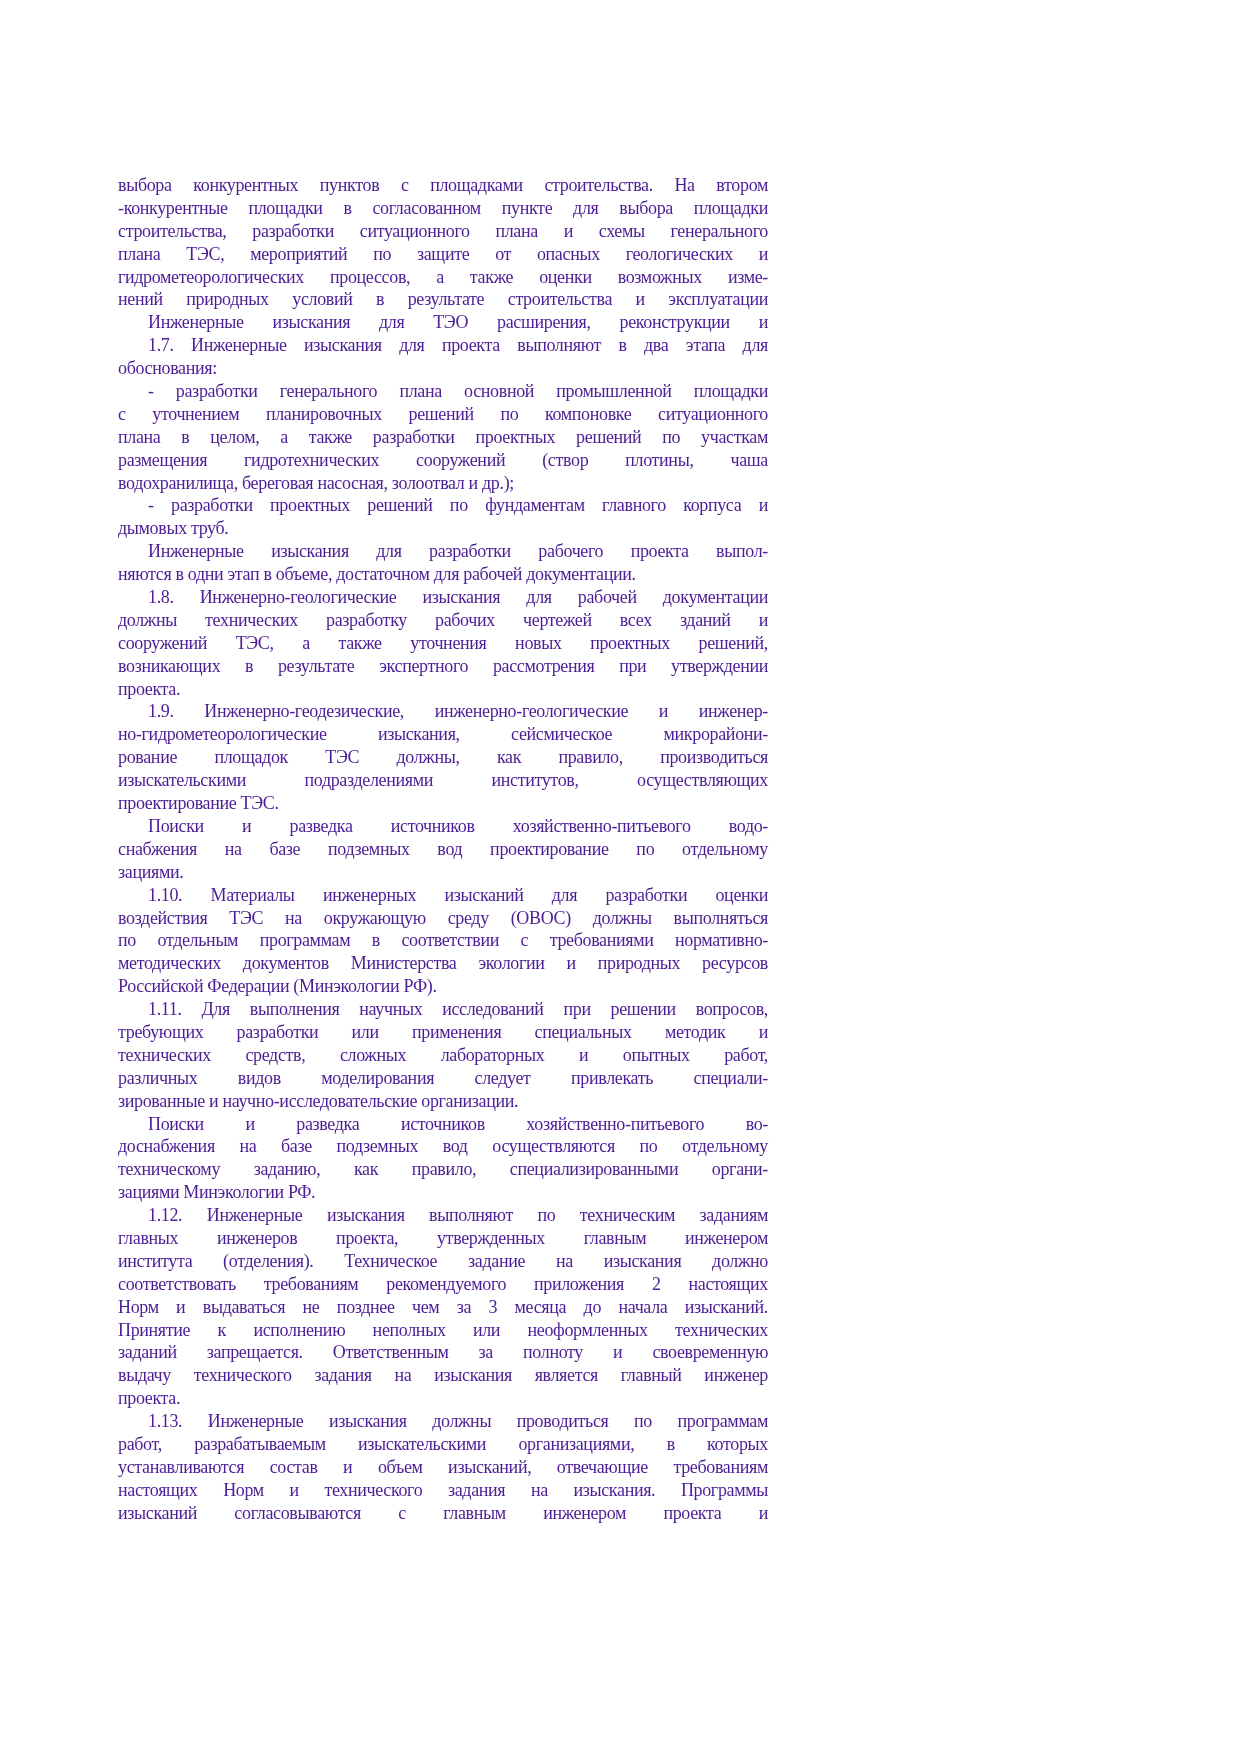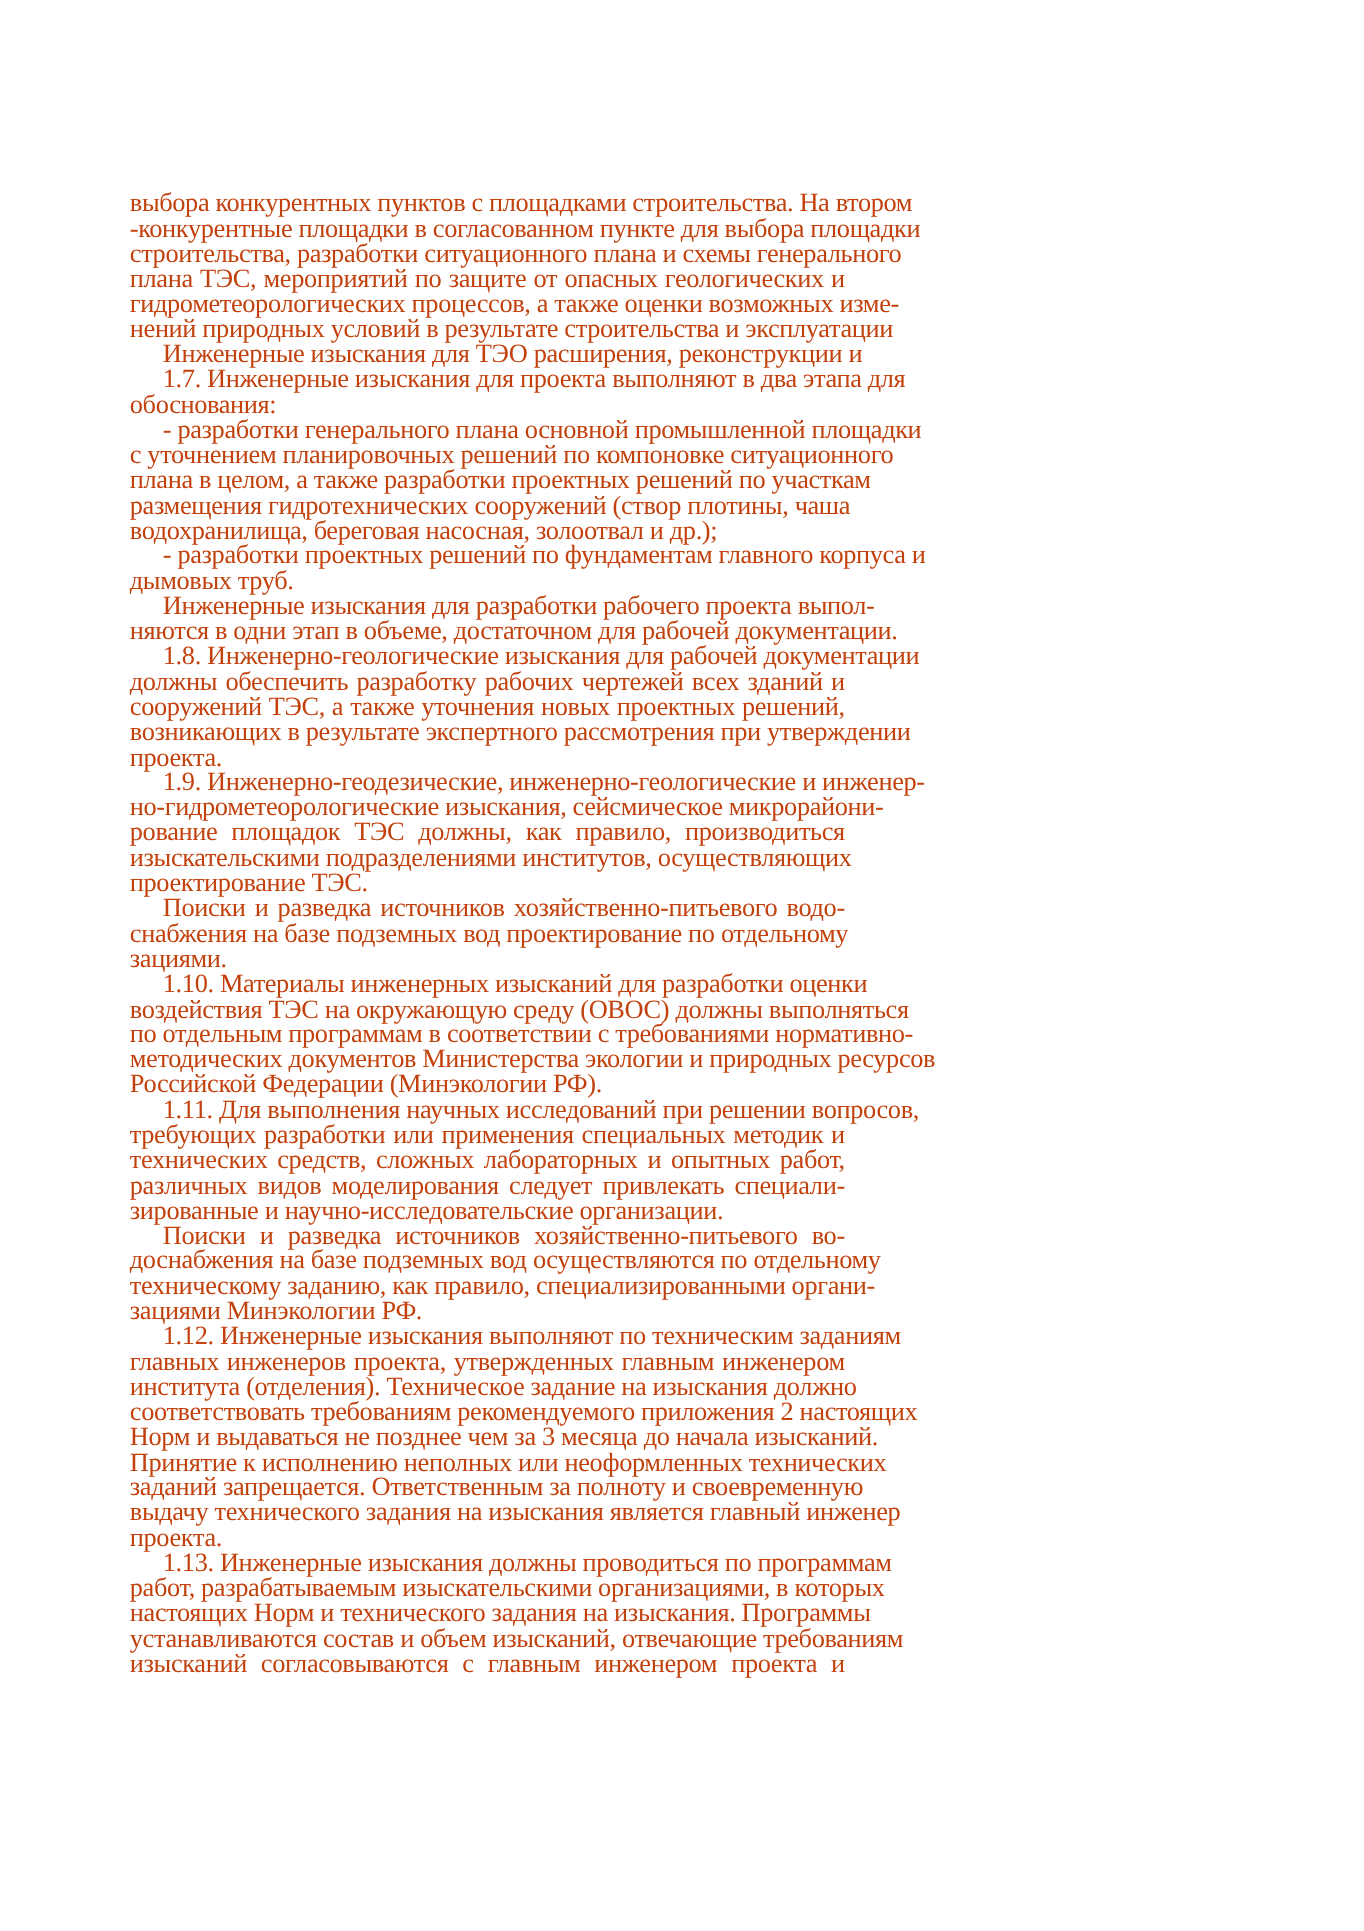--- a/index.html
+++ b/index.html
@@ -1,19 +1,19 @@
 <!DOCTYPE html>
 <html><head>
 <meta charset="utf-8">
 <style>
   html, body { margin: 0; padding: 0; background: #ffffff; }
   body { width: 1240px; height: 1755px; position: relative; overflow: hidden; }
   .page {
     position: absolute; left: 118px; top: 174px; width: 650px;
-    font-family: "Liberation Serif", serif; font-size: 24px; color: #c2410c;
+    font-family: "Liberation Serif", serif; font-size: 18px; color: #4c1d95;
     line-height: 22.9px;
   }
   .line { display: block; white-space: nowrap; height: 22.9px; text-align: justify; text-align-last: justify; letter-spacing: -0.35px; }
   .line.last { text-align-last: left; }
   .line.indent { padding-left: 30px; }
 </style>
 </head>
 <body>
 
 <div class="page" id="page">
@@ -29,21 +29,21 @@
     <span class="line indent">- разработки генерального плана основной промышленной площадки</span>
     <span class="line">с уточнением планировочных решений по компоновке ситуационного</span>
     <span class="line">плана в целом, а также разработки проектных решений по участкам</span>
     <span class="line">размещения гидротехнических сооружений (створ плотины, чаша</span>
     <span class="line last">водохранилища, береговая насосная, золоотвал и др.);</span>
     <span class="line indent">- разработки проектных решений по фундаментам главного корпуса и</span>
     <span class="line last">дымовых труб.</span>
     <span class="line indent">Инженерные изыскания для разработки рабочего проекта выпол-</span>
     <span class="line last">няются в одни этап в объеме, достаточном для рабочей документации.</span>
     <span class="line indent">1.8. Инженерно-геологические изыскания для рабочей документации</span>
-    <span class="line">должны обеспечить разработку рабочих чертежей всех зданий и</span>
+    <span class="line">должны технических разработку рабочих чертежей всех зданий и</span>
     <span class="line">сооружений ТЭС, а также уточнения новых проектных решений,</span>
     <span class="line">возникающих в результате экспертного рассмотрения при утверждении</span>
     <span class="line last">проекта.</span>
     <span class="line indent">1.9. Инженерно-геодезические, инженерно-геологические и инженер-</span>
     <span class="line">но-гидрометеорологические изыскания, сейсмическое микрорайони-</span>
     <span class="line">рование площадок ТЭС должны, как правило, производиться</span>
     <span class="line">изыскательскими подразделениями институтов, осуществляющих</span>
     <span class="line last">проектирование ТЭС.</span>
     <span class="line indent">Поиски и разведка источников хозяйственно-питьевого водо-</span>
     <span class="line">снабжения на базе подземных вод проектирование по отдельному</span>
@@ -66,16 +66,16 @@
     <span class="line">главных инженеров проекта, утвержденных главным инженером</span>
     <span class="line">института (отделения). Техническое задание на изыскания должно</span>
     <span class="line">соответствовать требованиям рекомендуемого приложения 2 настоящих</span>
     <span class="line">Норм и выдаваться не позднее чем за 3 месяца до начала изысканий.</span>
     <span class="line">Принятие к исполнению неполных или неоформленных технических</span>
     <span class="line">заданий запрещается. Ответственным за полноту и своевременную</span>
     <span class="line">выдачу технического задания на изыскания является главный инженер</span>
     <span class="line last">проекта.</span>
     <span class="line indent">1.13. Инженерные изыскания должны проводиться по программам</span>
     <span class="line">работ, разрабатываемым изыскательскими организациями, в которых</span>
+    <span class="line">устанавливаются состав и объем изысканий, отвечающие требованиям</span>
     <span class="line">настоящих Норм и технического задания на изыскания. Программы</span>
-    <span class="line">устанавливаются состав и объем изысканий, отвечающие требованиям</span>
     <span class="line">изысканий согласовываются с главным инженером проекта и</span>
   </div>
 
 </body></html>

